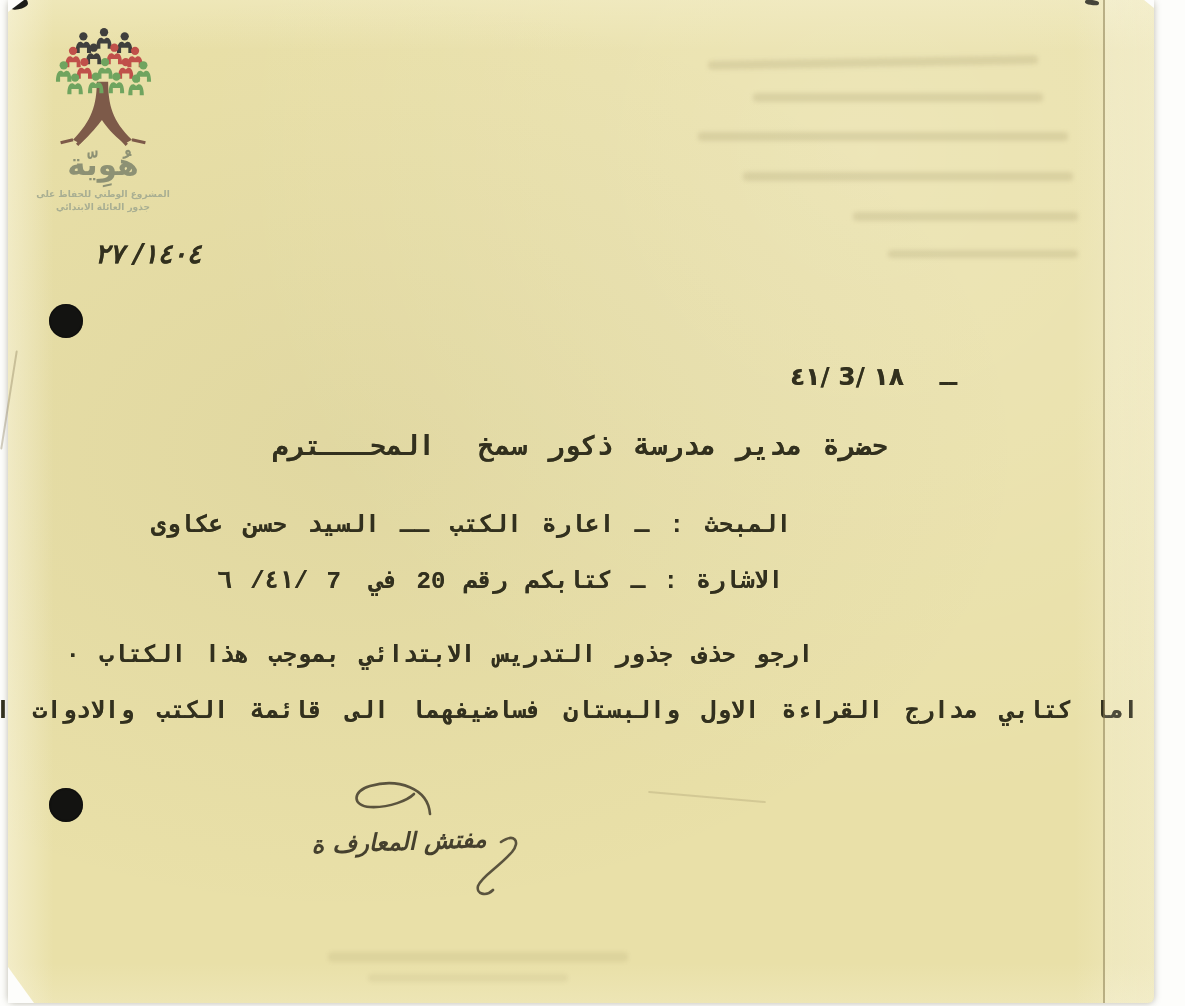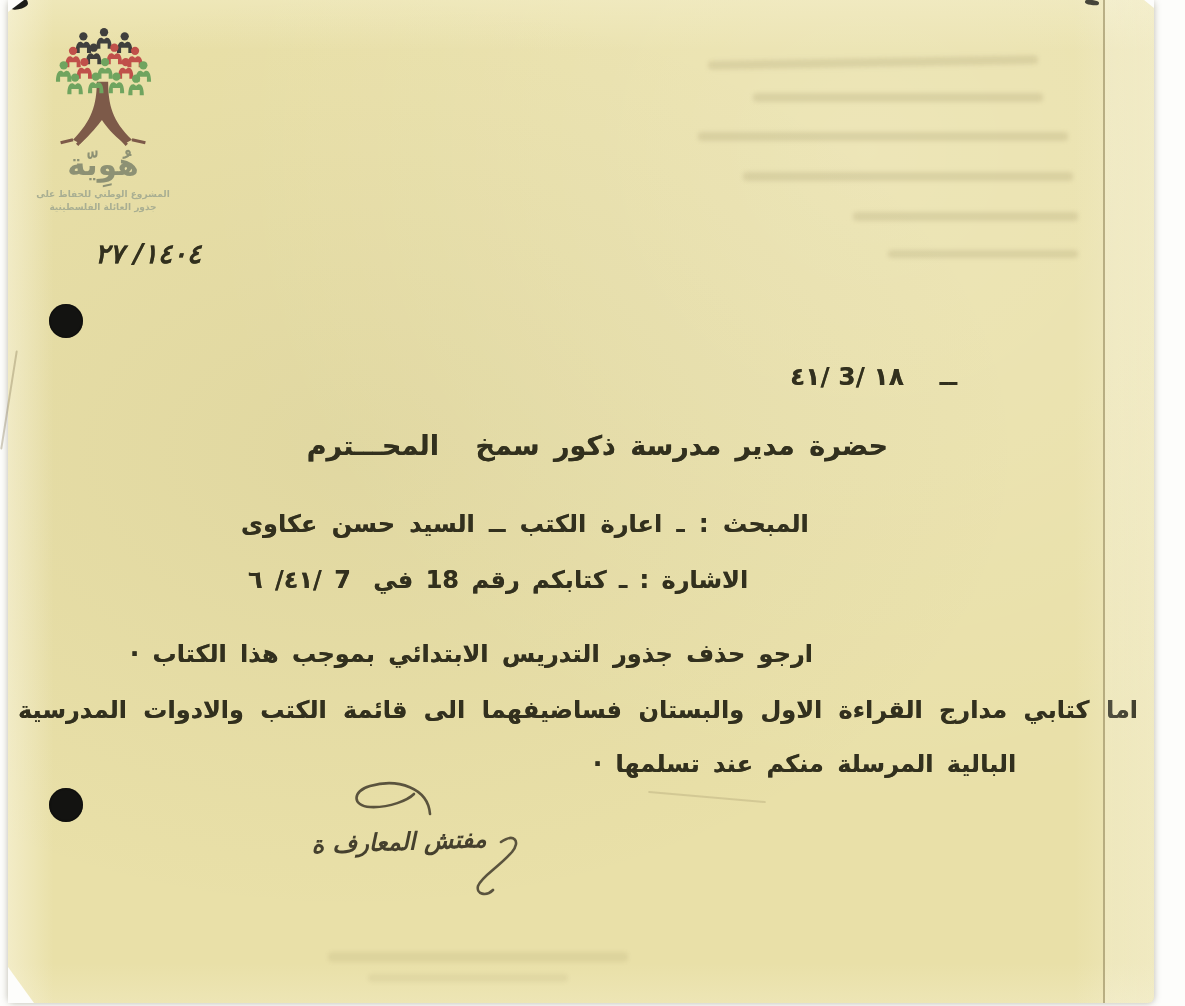--- a/index.html
+++ b/index.html
@@ -16,21 +16,21 @@
       linear-gradient(270deg, rgba(248,244,220,.45), rgba(248,244,220,0) 7%),
       linear-gradient(180deg, rgba(248,244,214,.35), rgba(248,244,214,0) 5%),
       linear-gradient(0deg, rgba(246,241,210,.30), rgba(246,241,210,0) 4%),
       radial-gradient(ellipse at 30% 45%, rgba(90,80,40,.06), transparent 60%),
       radial-gradient(ellipse at 75% 15%, rgba(255,255,255,.18), transparent 55%);
     box-shadow:0 0 7px rgba(60,55,30,.35);
     border-radius:6px;
   }
   .txt{position:absolute;color:#32301e;font-weight:700;white-space:nowrap;
        text-shadow:0 0 .5px rgba(50,48,30,.7);}
-  .rtl{direction:rtl;text-align:left;}
+  .rtl{direction:rtl;text-align:center;font-family:Liberation Mono, monospace;}
   .ltrnum{direction:ltr;unicode-bidi:isolate;display:inline-block;}
   .punch{position:absolute;width:34px;height:34px;border-radius:50%;background:#131311;
          box-shadow:inset 0 0 2px #000;}
   .fold{position:absolute;top:0;height:100%;width:2px;background:rgba(140,128,85,.55);}
   .fold-light{position:absolute;top:0;height:100%;width:58px;
               background:linear-gradient(90deg,rgba(255,255,255,.16),rgba(255,255,255,0));}
   .ghost{position:absolute;background:rgba(122,110,70,.16);filter:blur(2px);border-radius:4px;}
   .crease{position:absolute;background:rgba(128,116,78,.35);border-radius:2px;}
   .speck{position:absolute;background:#1c1c18;border-radius:40%;}
   .corner{position:absolute;width:0;height:0;}
@@ -76,48 +76,47 @@
       <use href="#fig" transform="translate(57,35)" fill="#6fa45f"></use>
       <use href="#fig" transform="translate(77,35)" fill="#c0504a"></use>
       <use href="#fig" transform="translate(94,38)" fill="#6fa45f"></use>
       <use href="#fig" transform="translate(28,50)" fill="#6fa45f"></use>
       <use href="#fig" transform="translate(48,49)" fill="#6fa45f"></use>
       <use href="#fig" transform="translate(68,49)" fill="#6fa45f"></use>
       <use href="#fig" transform="translate(87,51)" fill="#6fa45f"></use>
     </svg>
     <div class="logo-callig">هُوِيّة</div>
     <div class="logo-org" style="top:163px;">المشروع الوطني للحفاظ على</div>
-    <div class="logo-org" style="top:176px;">جذور العائلة الفلسطينية</div>
+    <div class="logo-org" style="top:176px;">جذور العائلة الابتدائي</div>
   </div>
 
   <div class="txt ltrnum" style="left:87px;top:238px;font-size:27px;letter-spacing:4px;font-style:italic;">١٤٠٤/ ٢٧</div>
 
   <div class="punch" style="left:41px;top:304px;"></div>
   <div class="punch" style="left:41px;top:788px;"></div>
 
   <div class="txt" style="left:782px;top:362px;font-size:25px;">
     <span class="ltrnum" style="letter-spacing:3px;">٤١/ 3/ ١٨</span>
     <span style="margin-left:27px;">ــ</span>
   </div>
 
   <div class="txt rtl" style="left:340px;top:430px;width:540px;font-size:27px;word-spacing:5px;">
     <span>حضرة مدير مدرسة ذكور سمخ</span>
     <span style="margin-right:22px;">المحـــترم</span>
   </div>
 
-  <div class="txt rtl" style="left:233px;top:510px;width:570px;font-size:24px;word-spacing:6px;">المبحث : ـ اعارة الكتب ــ السيد حسن عكاوى</div>
+  <div class="txt rtl" style="left:213px;top:510px;width:570px;font-size:24px;word-spacing:6px;">المبحث : ـ اعارة الكتب ــ السيد حسن عكاوى</div>
 
   <div class="txt rtl" style="left:240px;top:566px;width:535px;font-size:24px;word-spacing:4px;">
-    <span>الاشارة : ـ كتابكم رقم 18 في</span>
+    <span>الاشارة : ـ كتابكم رقم 20 في</span>
     <span class="ltrnum" style="margin-right:10px;letter-spacing:2px;">٤١/ ٦/ 7</span>
   </div>
 
   <div class="txt rtl" style="left:170px;top:640px;width:635px;font-size:24px;word-spacing:5px;">ارجو حذف جذور التدريس الابتدائي بموجب هذا الكتاب ·</div>
   <div class="txt rtl" style="left:45px;top:696px;width:1085px;font-size:24px;word-spacing:8px;">اما كتابي مدارج القراءة الاول والبستان فساضيفهما الى قائمة الكتب والادوات المدرسية</div>
-  <div class="txt rtl" style="left:585px;top:750px;width:447px;font-size:24px;word-spacing:5px;">البالية المرسلة منكم عند تسلمها ·</div>
 
   <svg style="position:absolute;left:240px;top:770px;" width="300" height="132" viewBox="0 0 300 132">
     <path d="M182,44 C180,18 150,8 122,16 C104,21 104,36 122,37 C142,38 160,30 166,24" fill="none" stroke="#4a4432" stroke-width="2.6" stroke-linecap="round" opacity="0.9"></path>
     <path d="M253,72 C266,63 273,71 264,82 C250,98 234,106 230,116 C228,124 238,127 245,120" fill="none" stroke="#4a4432" stroke-width="2.6" stroke-linecap="round" opacity="0.9"></path>
   </svg>
   <div class="sig-text">مفتش المعارف ة</div>
   <div class="crease" style="left:640px;top:796px;width:118px;height:2px;transform:rotate(5deg);opacity:.6;"></div>
 
   <div class="fold" style="left:1095px;"></div>
   <div class="fold-light" style="left:1097px;"></div>

